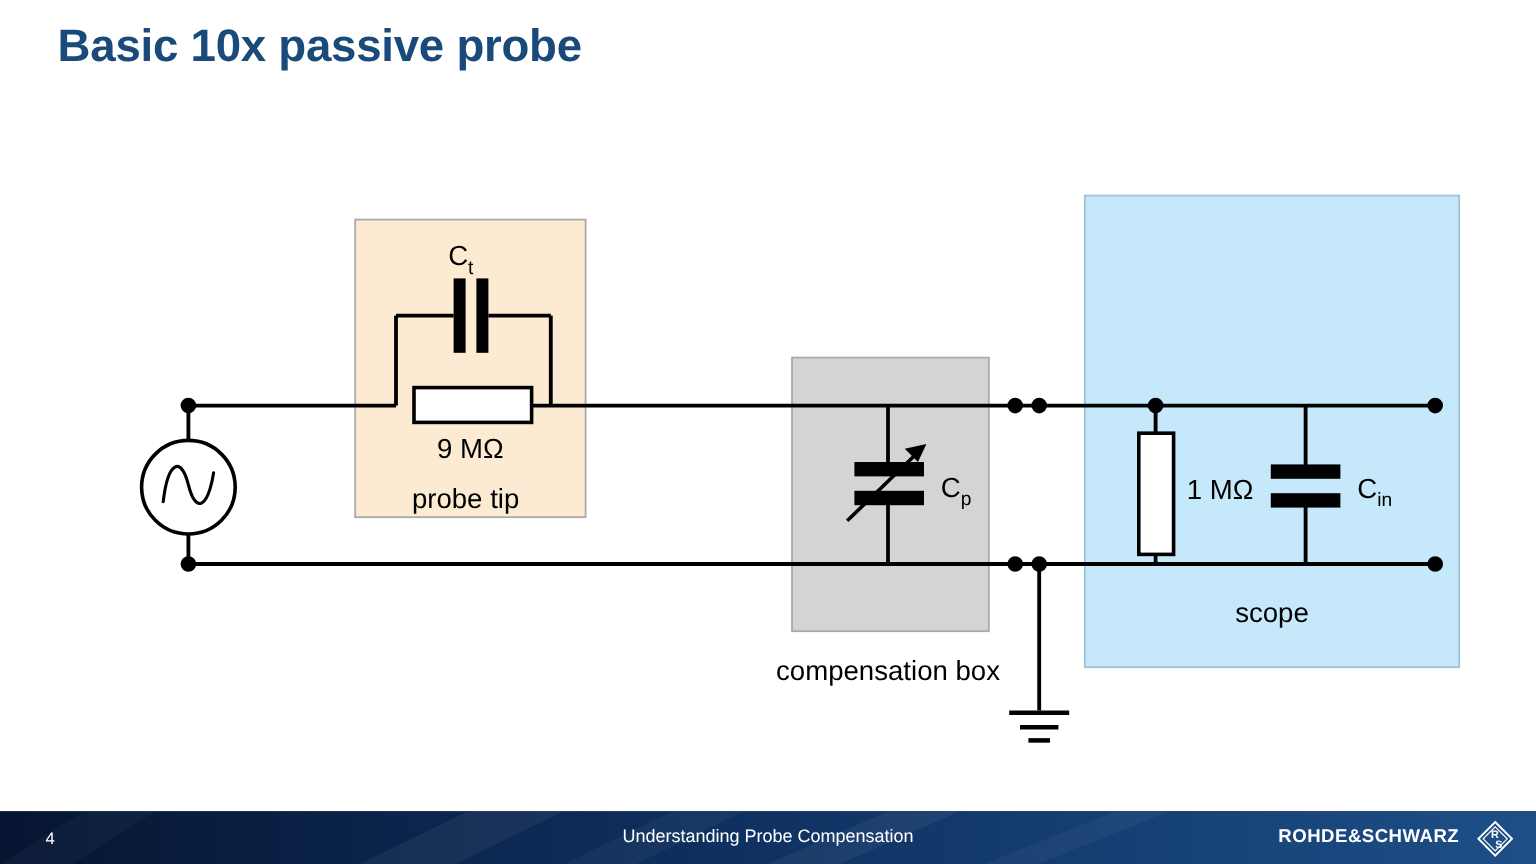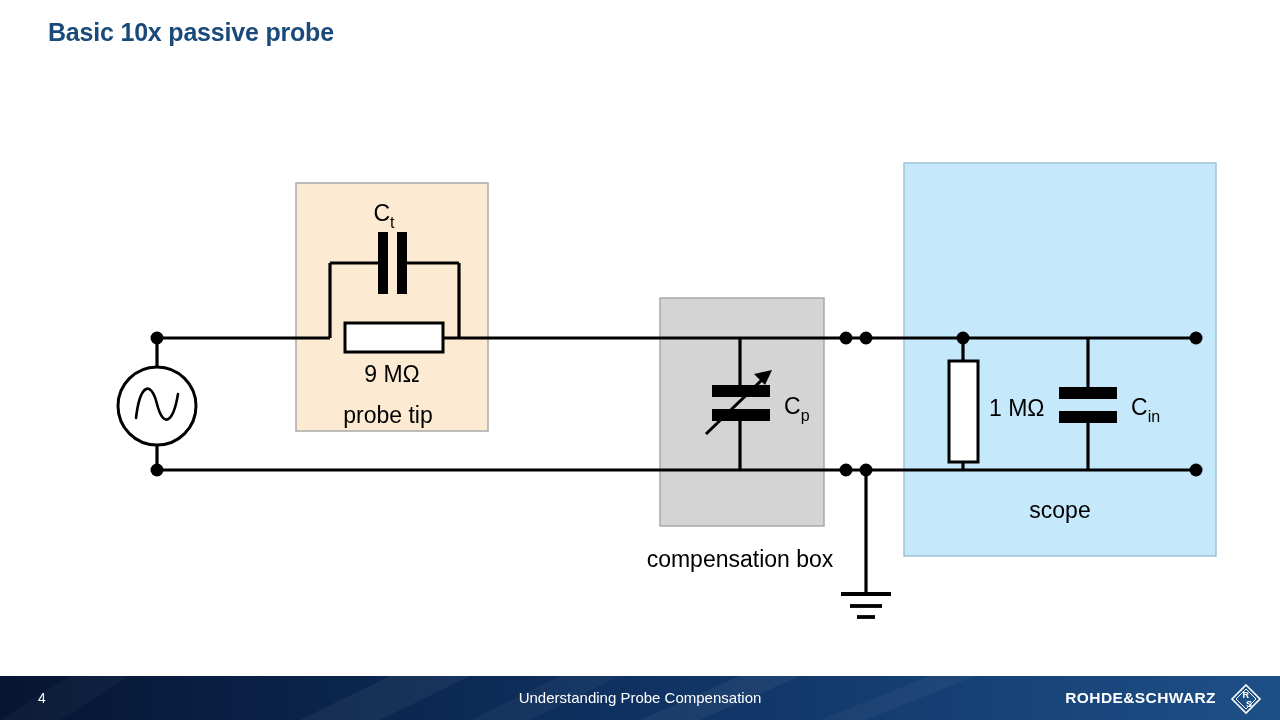--- a/index.html
+++ b/index.html
@@ -14,21 +14,21 @@
     position: relative;
     overflow: hidden;
     font-family: "Liberation Sans", sans-serif;
   }
 
   
   #slide-title {
     position: absolute;
     left: 48px;
     top: 18px;
-    font-size: 25px;
+    font-size: 38px;
     font-weight: bold;
     color: #1a4a7a;
     letter-spacing: -0.2px;
     white-space: nowrap;
   }
 
   
   #diagram {
     position: absolute;
     left: 0;

